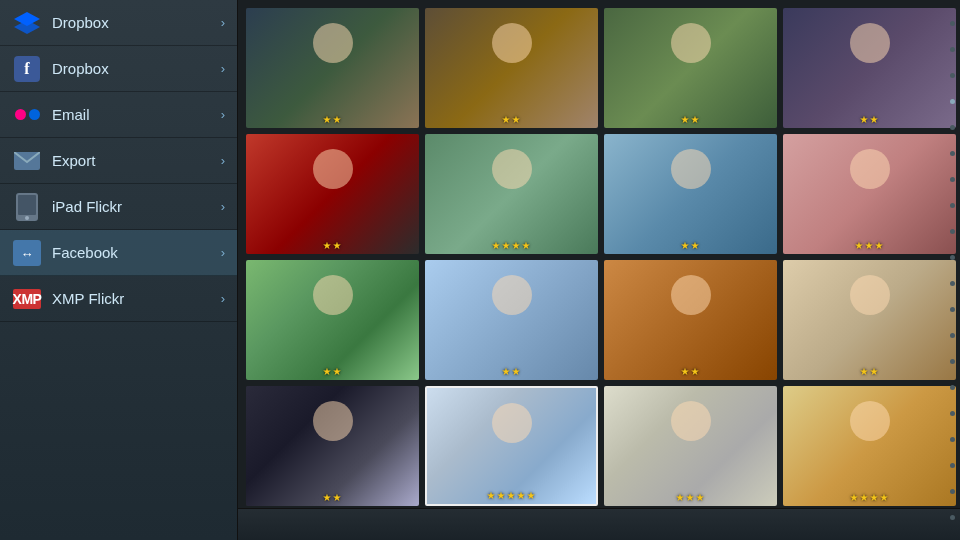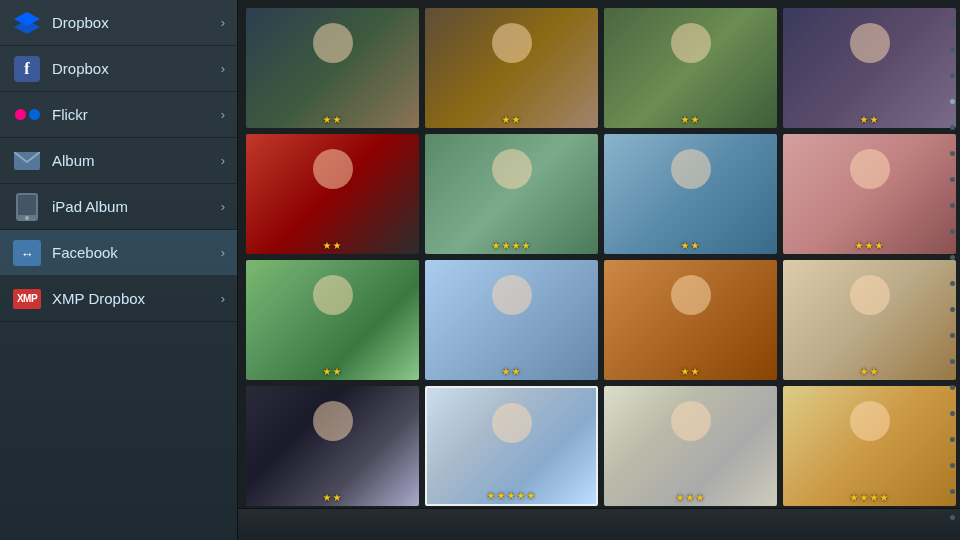--- a/index.html
+++ b/index.html
@@ -71,21 +71,21 @@
     }
     .flickr-dot1 { width: 11px; height: 11px; border-radius: 50%; background: #ff0084; }
     .flickr-dot2 { width: 11px; height: 11px; border-radius: 50%; background: #0063dc; }
 
     
     .icon-xmp {
       width: 28px; height: 20px;
       background: #cc3333;
       border-radius: 2px;
       display: flex; align-items: center; justify-content: center;
-      color: white; font-size: 10px; font-weight: bold; letter-spacing: -0.5px; text-align: right;
+      color: white; font-size: 14px; font-weight: bold; letter-spacing: -0.5px; text-align: right;
     }
 
     
     #main {
       flex: 1;
       height: 540px;
       background: #1a1f22;
       overflow: hidden;
       position: relative;
       display: flex;
@@ -242,59 +242,59 @@
       <span>Dropbox</span>
       <span class="sidebar-chevron">›</span>
     </div>
     <div class="sidebar-item">
       <div class="sidebar-icon">
         <div class="icon-flickr">
       <div class="flickr-dot1"></div>
           <div class="flickr-dot2"></div>
     </div>
       </div>
-      <span>Flickr</span>
+      <span>Email</span>
       <span class="sidebar-chevron">›</span>
     </div>
     <div class="sidebar-item">
       <div class="sidebar-icon">
         <svg width="26" height="18" viewBox="0 0 26 18" xmlns="http://www.w3.org/2000/svg">
       <rect width="26" height="18" rx="2" fill="#557799"></rect>
       <polyline points="0,0 13,10 26,0" fill="none" stroke="#8aaabb" stroke-width="2"></polyline>
     </svg>
       </div>
-      <span>Album</span>
+      <span>Export</span>
       <span class="sidebar-chevron">›</span>
     </div>
     <div class="sidebar-item">
       <div class="sidebar-icon">
         <svg width="22" height="28" viewBox="0 0 22 28" xmlns="http://www.w3.org/2000/svg">
       <rect width="22" height="28" rx="3" fill="#667788"></rect>
       <rect x="2" y="2" width="18" height="20" rx="1" fill="#445566"></rect>
       <circle cx="11" cy="25" r="2" fill="#99aabb"></circle>
     </svg>
       </div>
-      <span>iPad Album</span>
+      <span>iPad Flickr</span>
       <span class="sidebar-chevron">›</span>
     </div>
     <div class="sidebar-item active">
       <div class="sidebar-icon">
         <svg width="28" height="26" viewBox="0 0 28 26" xmlns="http://www.w3.org/2000/svg">
       <rect width="28" height="26" rx="3" fill="#4477aa"></rect>
       <text x="14" y="17" text-anchor="middle" fill="white" font-size="13" font-family="Arial">↔</text>
     </svg>
       </div>
       <span>Facebook</span>
       <span class="sidebar-chevron">›</span>
     </div>
     <div class="sidebar-item">
       <div class="sidebar-icon">
         <div class="icon-xmp">XMP</div>
       </div>
-      <span>XMP Dropbox</span>
+      <span>XMP Flickr</span>
       <span class="sidebar-chevron">›</span>
     </div>
   </div>
 
 <div id="main">
   <div id="photo-grid">
   <div class="photo-cell">
         <div class="photo-inner">
           <div class="photo-sim p1">
             <div class="face-circle" style="width: 40px; height: 40px; top: 15px; left: 50%; transform: translateX(-50%);"></div>

